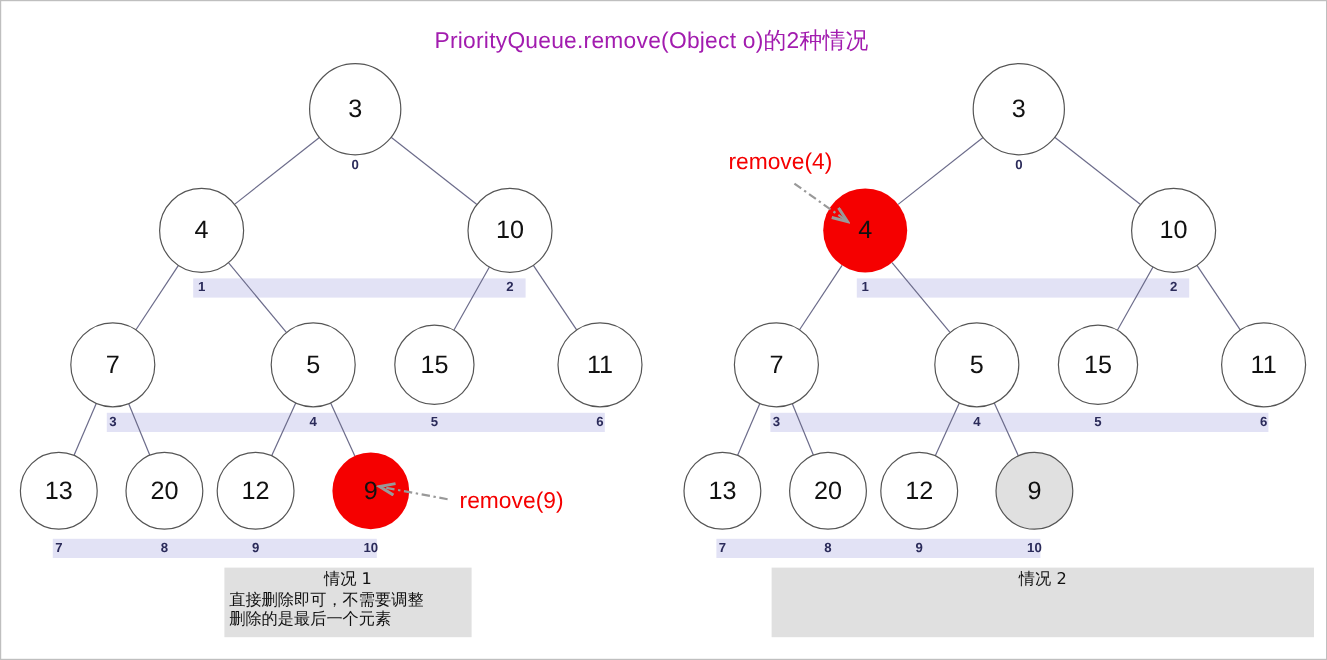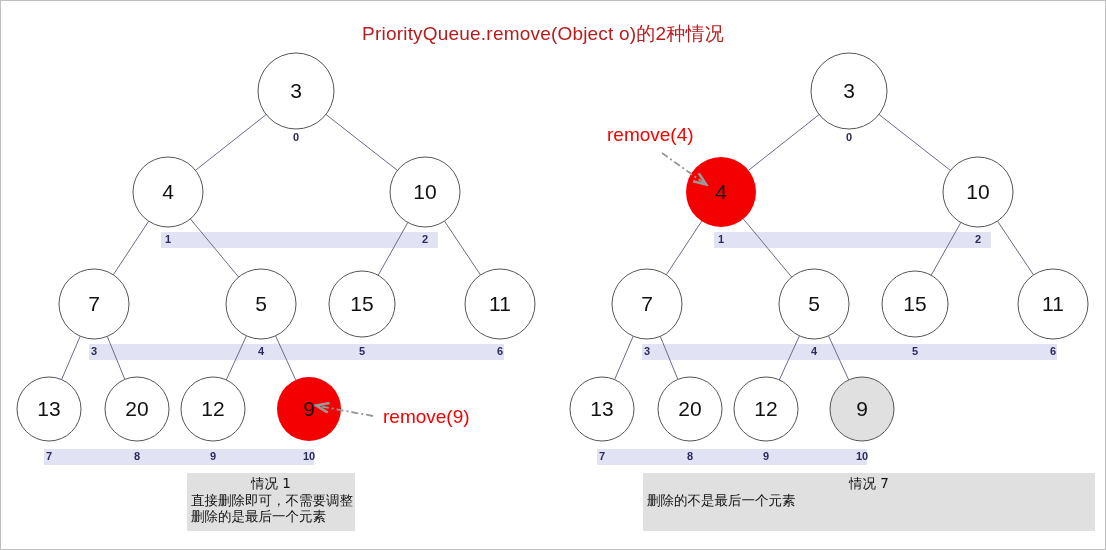--- a/index.html
+++ b/index.html
@@ -17,21 +17,21 @@
     overflow: hidden;
     font-family: "Liberation Sans", "DejaVu Sans", sans-serif;
   }
   #title {
     position: absolute;
     left: 0;
     top: 20px;
     width: 1084px;
     text-align: center;
     font-size: 19px;
-    color: #b91c1c;
+    color: #a21caf;
     letter-spacing: 0.2px;
   }
   svg.layer {
     position: absolute;
     left: 0;
     top: 0;
     width: 1104px;
     height: 548px;
   }
   .node-label {
@@ -228,16 +228,16 @@
           <text x="601" y="456" class="idx-label">7</text>
           <text x="689" y="456" class="idx-label">8</text>
           <text x="765" y="456" class="idx-label">9</text>
           <text x="861" y="456" class="idx-label">10</text>
           <line x1="661" y1="152" x2="703" y2="182" stroke="#999999" stroke-width="1.8" stroke-dasharray="7,3,2,3" marker-end="url(#arrowhead)"></line>
           <text x="606" y="140" class="annot-label" fill="#f50000">remove(4)</text>
         </g>
       </g>
   </svg>
 
-  <div class="caption-box" id="caption-left" style="left: 186px; top: 472px; width: 168px; height: 58px; background: rgb(224, 224, 224);"><span class="caption-title">情况 1</span><span class="caption-line">直接删除即可，不需要调整</span><span class="caption-line">删除的是最后一个元素</span></div>
-  <div class="caption-box" id="caption-right" style="left: 642px; top: 472px; width: 452px; height: 58px; background: rgb(224, 224, 224);"><span class="caption-title">情况 7</span><span class="caption-line">删除的不是最后一个元素</span></div>
+  <div class="caption-box" id="caption-left" style="left: 186px; top: 472px; width: 206px; height: 58px; background: rgb(224, 224, 224);"><span class="caption-title">情况 1</span><span class="caption-line">直接删除即可，不需要调整</span><span class="caption-line">删除的是最后一个元素</span></div>
+  <div class="caption-box" id="caption-right" style="left: 642px; top: 472px; width: 452px; height: 58px; background: rgb(224, 224, 224);"><span class="caption-title">情况 2</span></div>
 
 </div>
 
 </body></html>

